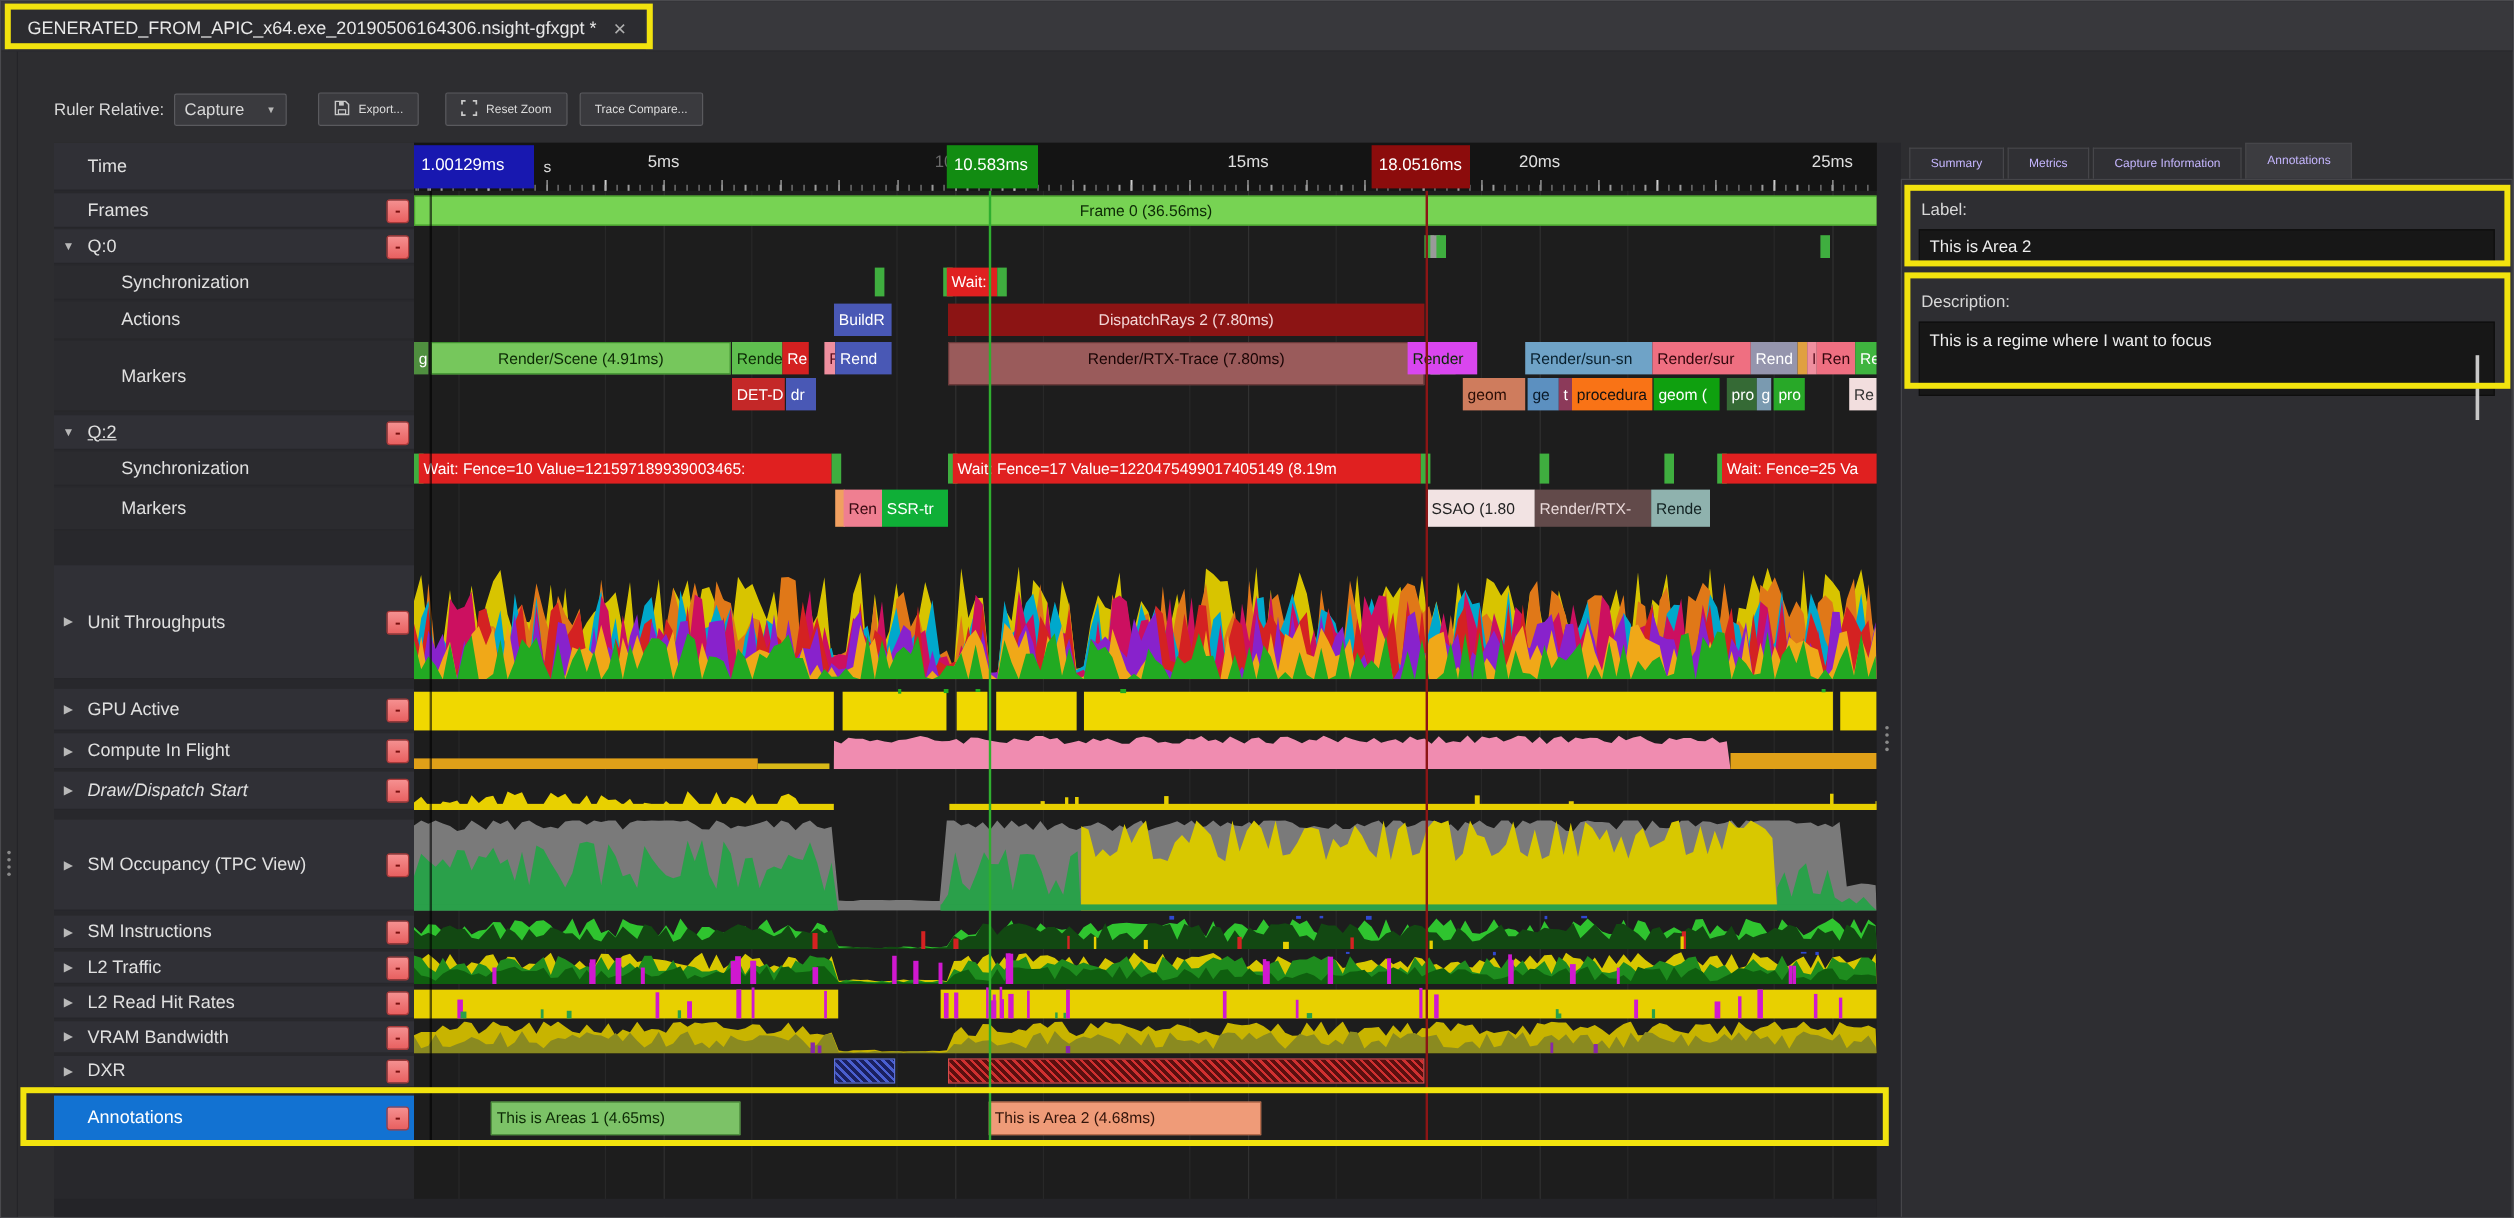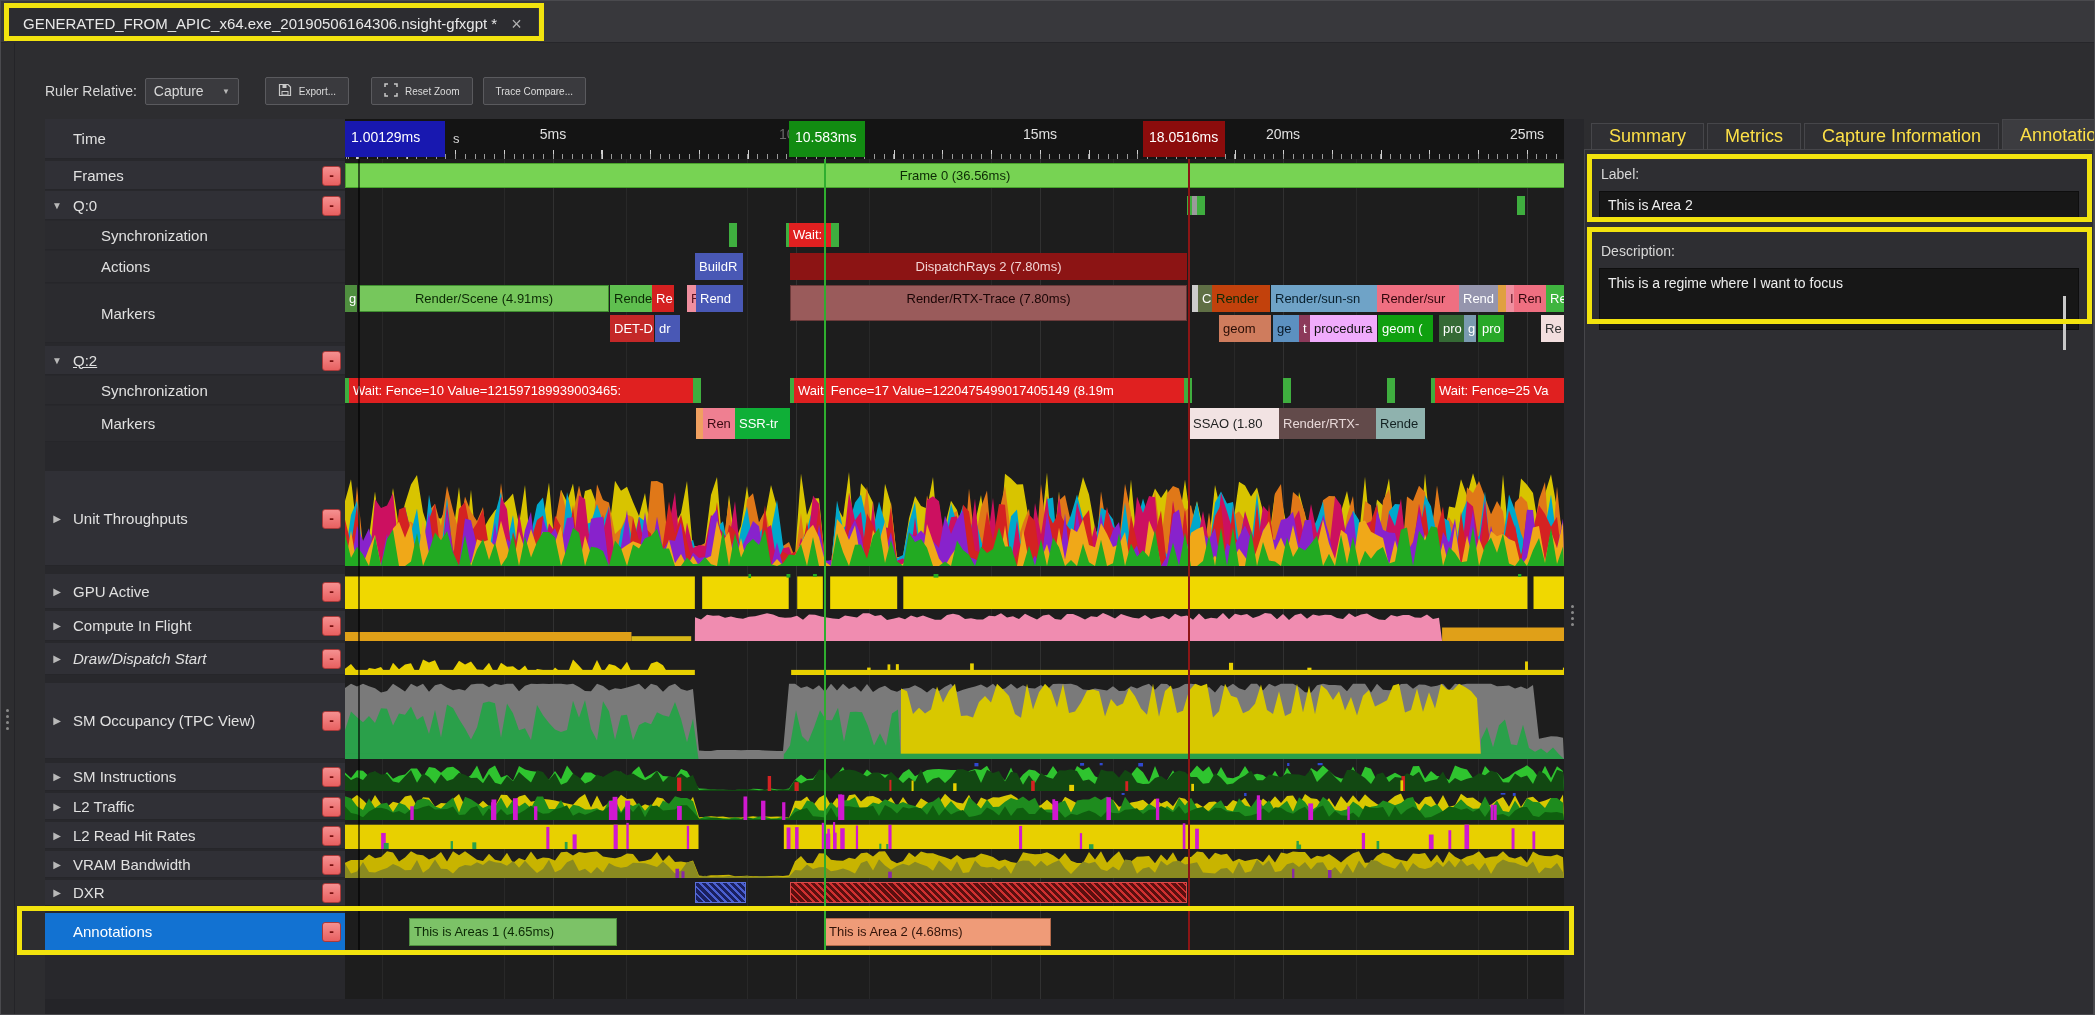--- a/index.html
+++ b/index.html
@@ -42,21 +42,21 @@
   .rsuffix{position:absolute;top:12px;color:#d8d8d8;font-size:13px}
   .cursor{position:absolute;width:2px;z-index:6;pointer-events:none}
   
   .splitter{position:absolute;left:1563px;top:118px;width:20px;height:897px;background:#27272b}
   .lstrip{position:absolute;left:0;top:42px;width:14px;height:973px;background:#2d2d30;border-right:1px solid #242428}
   .grip{position:absolute;display:flex;flex-direction:column;gap:3px;align-items:center}
   .grip b{width:3px;height:3px;border-radius:50%;background:#8a8a8a}
   .hscroll{position:absolute;left:44px;top:998px;width:1519px;height:16px;background:#242428}
   .rpanel{position:absolute;left:1583px;top:118px;width:510px;height:897px}
   .rp-tabs{display:flex;height:30px;align-items:flex-end;gap:3px;padding-left:7px}
-  .rptab{height:26px;line-height:25px;padding:0 17px;font-size:18px;color:#fde047;background:#303034;border:1px solid #46464a;border-bottom:none;white-space:nowrap;cursor:pointer}
+  .rptab{height:26px;line-height:25px;padding:0 17px;font-size:10px;color:#c4b5fd;background:#303034;border:1px solid #46464a;border-bottom:none;white-space:nowrap;cursor:pointer}
   .rptab.active{height:30px;line-height:30px;background:#3c3c40}
   .rp-body{position:absolute;left:0;top:30px;right:0;bottom:0;background:#2e2e32;border:1px solid #46464a;padding:14px 14px}
   .rp-label{font-size:14px;color:#d8d8d8;margin:2px 0 9px 2px}
   .rp-label.desc{margin-top:24px}
   .rp-input{width:480px;height:28px;background:#171717;border:1px solid #0e0e0e;color:#eee;font-size:14px;padding:0 8px;font-family:inherit}
   .rp-textarea{width:480px;height:62px;background:#171717;border:1px solid #0e0e0e;color:#eee;font-size:14px;padding:6px 8px;resize:none;font-family:inherit;overflow:hidden}
   .rp-scroll{position:absolute;right:27px;top:146px;width:3px;height:54px;background:#c8c8c8}
   .hl{position:absolute;border:5px solid #f2e30e;z-index:20;pointer-events:none}
 </style>
 </head>
@@ -179,34 +179,34 @@
       <div class="trackrow" style="top: 283px; height: 59px;">
         <div class="item" style="left: 0px; width: 12px; top: 1px; height: 27px; line-height: 27px; background: rgb(79, 143, 63); color: rgb(255, 255, 255);">g</div>
         <div class="item ctr" style="left: 14px; width: 250px; top: 1px; height: 27px; line-height: 25px; background: rgb(118, 199, 92); color: rgb(12, 42, 5); border: 1px solid rgb(63, 143, 47);">Render/Scene (4.91ms)</div>
         <div class="item" style="left: 265px; width: 42px; top: 1px; height: 27px; line-height: 27px; background: rgb(95, 191, 79); color: rgb(12, 42, 5);">Rende</div>
         <div class="item" style="left: 307px; width: 22px; top: 1px; height: 27px; line-height: 27px; background: rgb(212, 32, 32); color: rgb(255, 255, 255);">Re</div>
         <div class="item" style="left: 342px; width: 9px; top: 1px; height: 27px; line-height: 27px; background: rgb(239, 143, 159); color: rgb(90, 16, 32);">F</div>
         <div class="item" style="left: 351px; width: 47px; top: 1px; height: 27px; line-height: 27px; background: rgb(73, 88, 181); color: rgb(255, 255, 255);">Rend</div>
         <div class="item ctr" style="left: 445px; width: 397px; top: 1px; height: 36px; line-height: 25px; background: rgb(154, 91, 91); color: rgb(26, 5, 5); border: 1px solid rgb(107, 58, 58);">Render/RTX-Trace (7.80ms)</div>
         <div class="item" style="left: 847px; width: 5px; top: 1px; height: 27px; line-height: 27px; background: rgb(204, 204, 204);"></div>
         <div class="item" style="left: 853px; width: 15px; top: 1px; height: 27px; line-height: 27px; background: rgb(95, 111, 69); color: rgb(255, 255, 255);">C</div>
-        <div class="item" style="left: 867px; width: 58px; top: 1px; height: 27px; line-height: 27px; background: #c2410c; color: rgb(12, 42, 5);">Render</div>
+        <div class="item" style="left: 828px; width: 58px; top: 1px; height: 27px; line-height: 27px; background: #d946ef; color: rgb(12, 42, 5);">Render</div>
         <div class="item" style="left: 926px; width: 106px; top: 1px; height: 27px; line-height: 27px; background: rgb(111, 163, 199); color: rgb(9, 32, 46);">Render/sun-sn</div>
         <div class="item" style="left: 1032px; width: 82px; top: 1px; height: 27px; line-height: 27px; background: rgb(239, 111, 129); color: rgb(51, 7, 13);">Render/sur</div>
         <div class="item" style="left: 1114px; width: 39px; top: 1px; height: 27px; line-height: 27px; background: rgb(149, 149, 173); color: rgb(255, 255, 255);">Rend</div>
         <div class="item" style="left: 1153px; width: 7px; top: 1px; height: 27px; line-height: 27px; background: rgb(224, 160, 64);"></div>
         <div class="item" style="left: 1161px; width: 8px; top: 1px; height: 27px; line-height: 27px; background: rgb(239, 143, 159); color: rgb(90, 16, 32);">I</div>
         <div class="item" style="left: 1169px; width: 32px; top: 1px; height: 27px; line-height: 27px; background: rgb(239, 111, 129); color: rgb(51, 7, 13);">Ren</div>
         <div class="item" style="left: 1201px; width: 18px; top: 1px; height: 27px; line-height: 27px; background: rgb(63, 180, 63); color: rgb(255, 255, 255);">Re</div>
         <div class="item" style="left: 265px; width: 44px; top: 31px; height: 27px; line-height: 27px; background: rgb(196, 40, 40); color: rgb(255, 255, 255);">DET-D</div>
         <div class="item" style="left: 310px; width: 25px; top: 31px; height: 27px; line-height: 27px; background: rgb(73, 88, 181); color: rgb(255, 255, 255);">dr</div>
         <div class="item" style="left: 874px; width: 52px; top: 31px; height: 27px; line-height: 27px; background: rgb(207, 124, 93); color: rgb(42, 13, 5);">geom</div>
         <div class="item" style="left: 928px; width: 26px; top: 31px; height: 27px; line-height: 27px; background: rgb(92, 144, 192); color: rgb(10, 26, 42);">ge</div>
         <div class="item" style="left: 954px; width: 11px; top: 31px; height: 27px; line-height: 27px; background: rgb(140, 58, 90); color: rgb(255, 255, 255);">t</div>
-        <div class="item" style="left: 965px; width: 67px; top: 31px; height: 27px; line-height: 27px; background: #f0abfc; color: rgb(17, 17, 17);">procedura</div>
+        <div class="item" style="left: 965px; width: 67px; top: 31px; height: 27px; line-height: 27px; background: #f97316; color: rgb(17, 17, 17);">procedura</div>
         <div class="item" style="left: 1033px; width: 55px; top: 31px; height: 27px; line-height: 27px; background: rgb(15, 160, 15); color: rgb(255, 255, 255);">geom (</div>
         <div class="item" style="left: 1094px; width: 25px; top: 31px; height: 27px; line-height: 27px; background: rgb(53, 106, 53); color: rgb(255, 255, 255);">pro</div>
         <div class="item" style="left: 1119px; width: 12px; top: 31px; height: 27px; line-height: 27px; background: rgb(122, 154, 176); color: rgb(255, 255, 255);">g</div>
         <div class="item" style="left: 1133px; width: 26px; top: 31px; height: 27px; line-height: 27px; background: rgb(40, 168, 40); color: rgb(255, 255, 255);">pro</div>
         <div class="item" style="left: 1196px; width: 23px; top: 31px; height: 27px; line-height: 27px; background: rgb(242, 222, 222); color: rgb(51, 51, 51);">Re</div>
       </div>
       <div class="cell" style="top: 345px; height: 29px;">
         <div class="exp">▼</div>
         <div class="lbl" style="margin-left: 8px; text-decoration: underline;">Q:2</div>
       </div>

